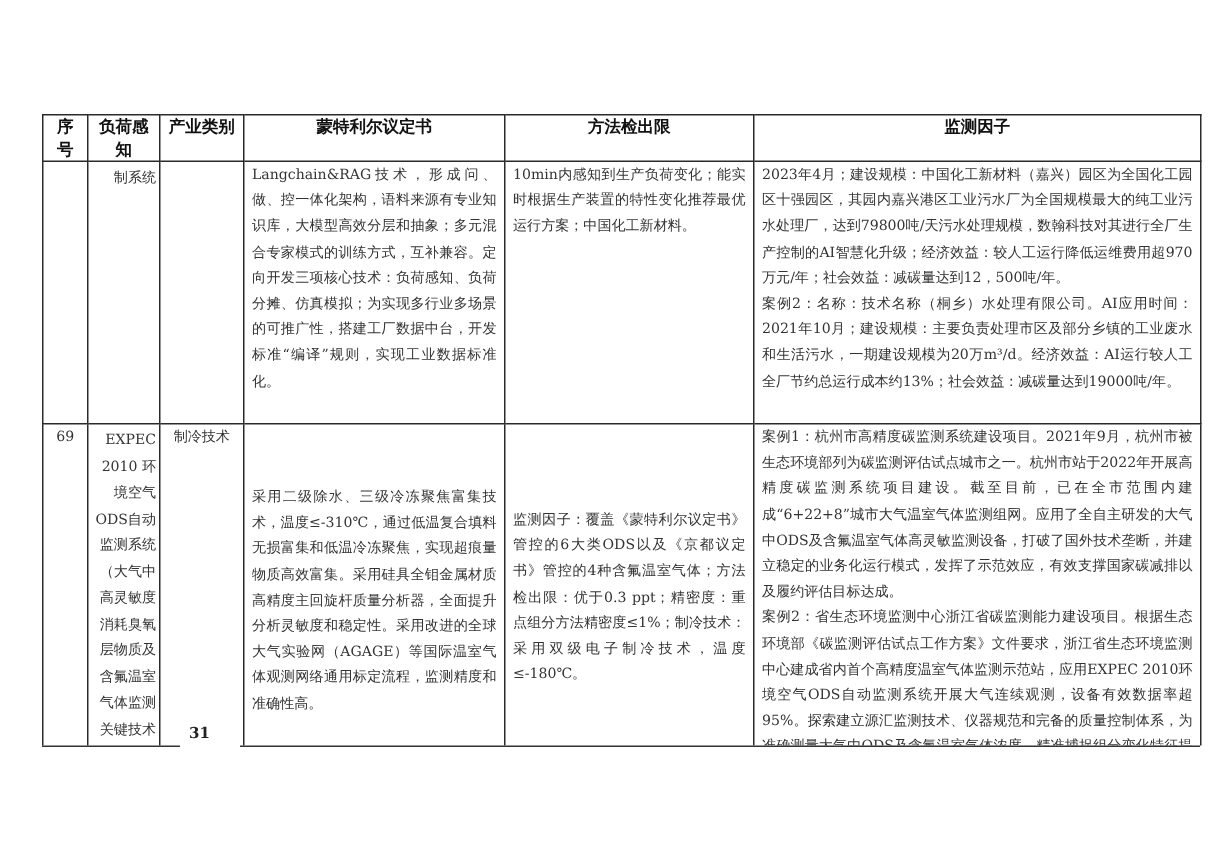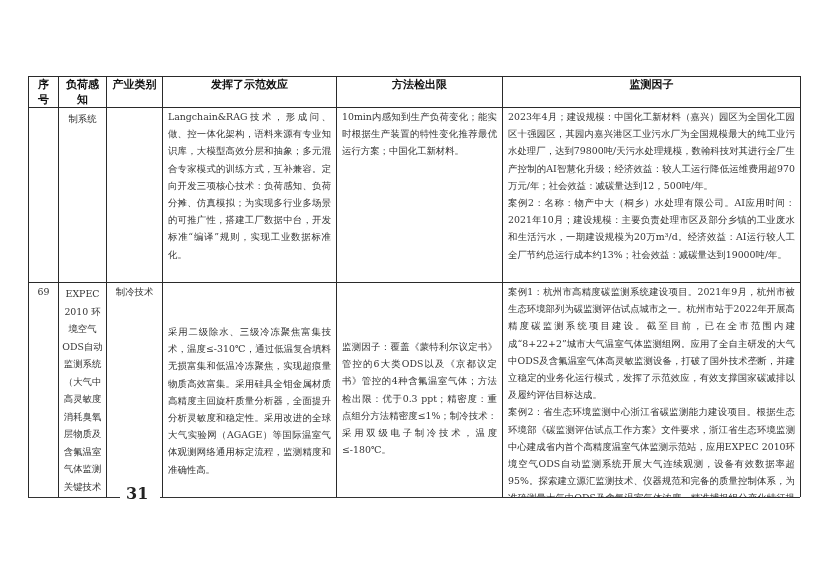--- a/index.html
+++ b/index.html
@@ -12,70 +12,70 @@
   table.main th { font-family: "DejaVu Sans", "Liberation Sans", sans-serif; font-weight: bold;
                   font-size: 11px; height: 15px; line-height: 15px; text-align: center; color: #111; }
   col.c1 { width: 30px; } col.c2 { width: 48px; } col.c3 { width: 56px; }
   col.c4 { width: 174px; } col.c5 { width: 166px; } col.c6 { width: 298px; }
   td.center { text-align: center; }
   td.just { text-align: justify; }
   .row1 td { height: 172px; padding-top: 2px; }
   .row2 td { height: 236px; padding-top: 2px; }
   td.vmid { vertical-align: middle; margin-top: 44px; }
   .para { display: block; }
-  .name-cell { text-align: center; line-height: 17.5px; padding: 2px 2px 0 2px !important; }
+  .name-cell { text-align: right; line-height: 17.5px; padding: 2px 2px 0 2px !important; }
   .tech-cell { padding-top: 40px !important; }
   .param-cell { padding-top: 55px !important; margin-top: 12px; }
   .footer-line { position: absolute; top: 497px; height: 1px; background: #333; }
-  .page-num { position: absolute; left: 126px; top: 484px; font-size: 16px; font-weight: bold; color: #222; }
+  .page-num { position: absolute; left: 126px; top: 484px; font-size: 10px; font-weight: bold; color: #222; }
   .clip { position: absolute; left: 0; top: 497px; width: 818px; height: 81px; background: #fff; }
 </style>
 </head>
 <body>
 
 <div class="page">
   <table class="main">
     <colgroup>
       <col class="c1">
         <col class="c2">
         <col class="c3">
         <col class="c4">
         <col class="c5">
         <col class="c6">
     </colgroup>
     <thead>
       <tr>
         <th>序号</th>
         <th>负荷感知</th>
         <th>产业类别</th>
-        <th>发挥了示范效应</th>
+        <th>蒙特利尔议定书</th>
         <th>方法检出限</th>
         <th>监测因子</th>
       </tr>
     </thead>
     <tbody>
       <tr class="row1">
         <td class="center"></td>
         <td class="name-cell">制系统</td>
         <td class="center"></td>
         <td class="just">Langchain&amp;RAG技术，形成问、做、控一体化架构，语料来源有专业知识库，大模型高效分层和抽象；多元混合专家模式的训练方式，互补兼容。定向开发三项核心技术：负荷感知、负荷分摊、仿真模拟；为实现多行业多场景的可推广性，搭建工厂数据中台，开发标准“编译”规则，实现工业数据标准化。</td>
         <td class="just">10min内感知到生产负荷变化；能实时根据生产装置的特性变化推荐最优运行方案；中国化工新材料。</td>
         <td class="just">
           <span class="para">2023年4月；建设规模：中国化工新材料（嘉兴）园区为全国化工园区十强园区，其园内嘉兴港区工业污水厂为全国规模最大的纯工业污水处理厂，达到79800吨/天污水处理规模，数翰科技对其进行全厂生产控制的AI智慧化升级；经济效益：较人工运行降低运维费用超970万元/年；社会效益：减碳量达到12，500吨/年。</span>
-          <span class="para">案例2：名称：物产中大（桐乡）水处理有限公司。AI应用时间：2021年10月；建设规模：主要负责处理市区及部分乡镇的工业废水和生活污水，一期建设规模为20万m³/d。经济效益：AI运行较人工全厂节约总运行成本约13%；社会效益：减碳量达到19000吨/年。</span>
+          <span class="para">案例2：名称：技术名称（桐乡）水处理有限公司。AI应用时间：2021年10月；建设规模：主要负责处理市区及部分乡镇的工业废水和生活污水，一期建设规模为20万m³/d。经济效益：AI运行较人工全厂节约总运行成本约13%；社会效益：减碳量达到19000吨/年。</span>
         </td>
       </tr>
       <tr class="row2">
         <td class="center vmid">69</td>
         <td class="name-cell">EXPEC 2010 环境空气ODS自动监测系统（大气中高灵敏度消耗臭氧层物质及含氟温室气体监测关键技术与装备研发及应</td>
         <td class="center vmid">制冷技术</td>
         <td class="just tech-cell">采用二级除水、三级冷冻聚焦富集技术，温度≤-310℃，通过低温复合填料无损富集和低温冷冻聚焦，实现超痕量物质高效富集。采用硅具全钼金属材质高精度主回旋杆质量分析器，全面提升分析灵敏度和稳定性。采用改进的全球大气实验网（AGAGE）等国际温室气体观测网络通用标定流程，监测精度和准确性高。</td>
         <td class="just param-cell">监测因子：覆盖《蒙特利尔议定书》管控的6大类ODS以及《京都议定书》管控的4种含氟温室气体；方法检出限：优于0.3 ppt；精密度：重点组分方法精密度≤1%；制冷技术：采用双级电子制冷技术，温度≤-180℃。</td>
         <td class="just">
-          <span class="para">案例1：杭州市高精度碳监测系统建设项目。2021年9月，杭州市被生态环境部列为碳监测评估试点城市之一。杭州市站于2022年开展高精度碳监测系统项目建设。截至目前，已在全市范围内建成“8+22+2”城市大气温室气体监测组网。应用了全自主研发的大气中ODS及含氟温室气体高灵敏监测设备，打破了国外技术垄断，并建立稳定的业务化运行模式，发挥了示范效应，有效支撑国家碳减排以及履约评估目标达成。</span>
+          <span class="para">案例1：杭州市高精度碳监测系统建设项目。2021年9月，杭州市被生态环境部列为碳监测评估试点城市之一。杭州市站于2022年开展高精度碳监测系统项目建设。截至目前，已在全市范围内建成“6+22+8”城市大气温室气体监测组网。应用了全自主研发的大气中ODS及含氟温室气体高灵敏监测设备，打破了国外技术垄断，并建立稳定的业务化运行模式，发挥了示范效应，有效支撑国家碳减排以及履约评估目标达成。</span>
           <span class="para">案例2：省生态环境监测中心浙江省碳监测能力建设项目。根据生态环境部《碳监测评估试点工作方案》文件要求，浙江省生态环境监测中心建成省内首个高精度温室气体监测示范站，应用EXPEC 2010环境空气ODS自动监测系统开展大气连续观测，设备有效数据率超95%。探索建立源汇监测技术、仪器规范和完备的质量控制体系，为准确测量大气中ODS及含氟温室气体浓度、精准捕捉组分变化特征提供技术保障，发挥全国示范效应。</span>
         </td>
       </tr>
     </tbody>
   </table>
 
   <div class="clip"></div>
   <div class="footer-line" style="left:28px;width:92px;"></div>
   <div class="footer-line" style="left:160px;width:640px;"></div>
   <div class="page-num">31</div>

